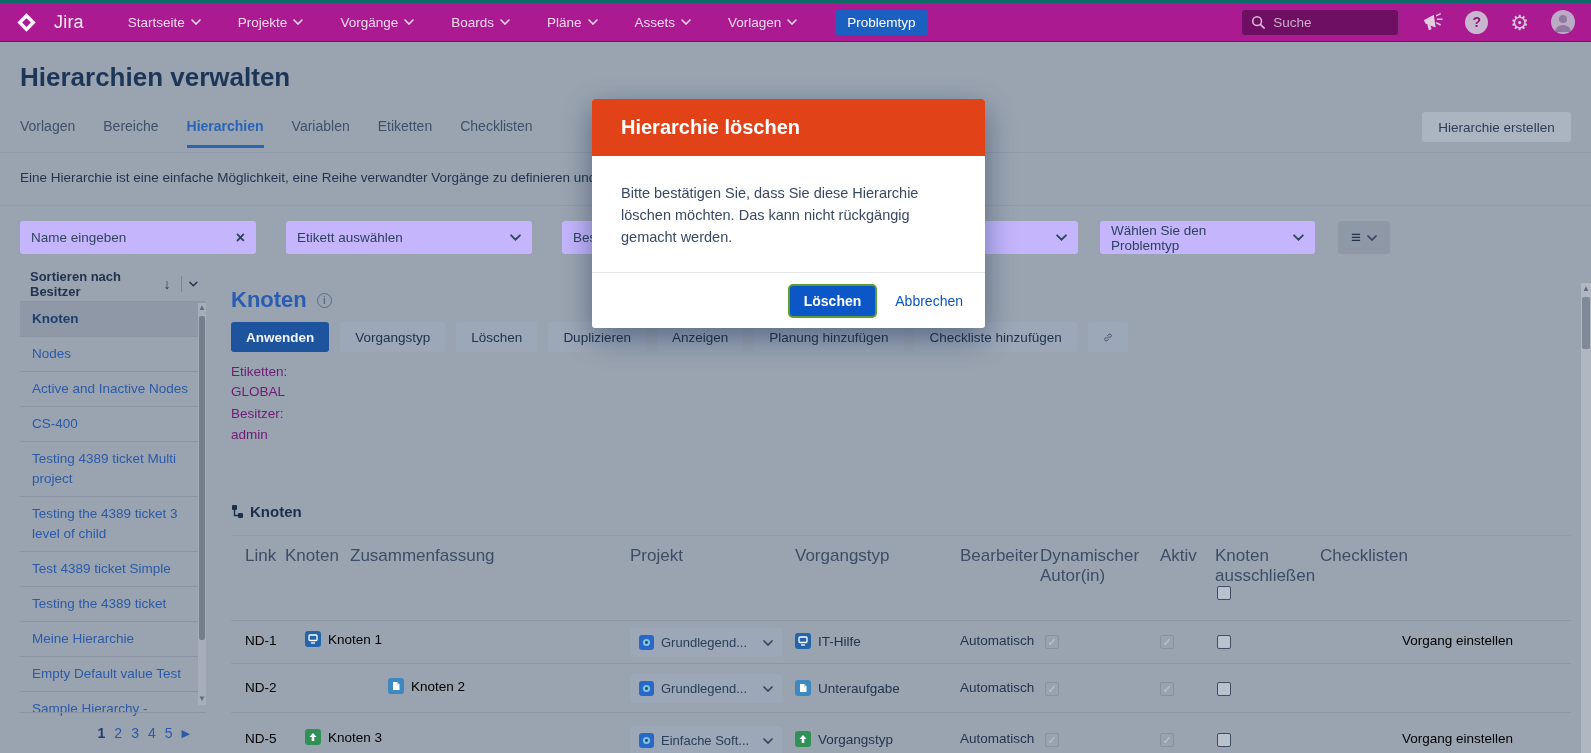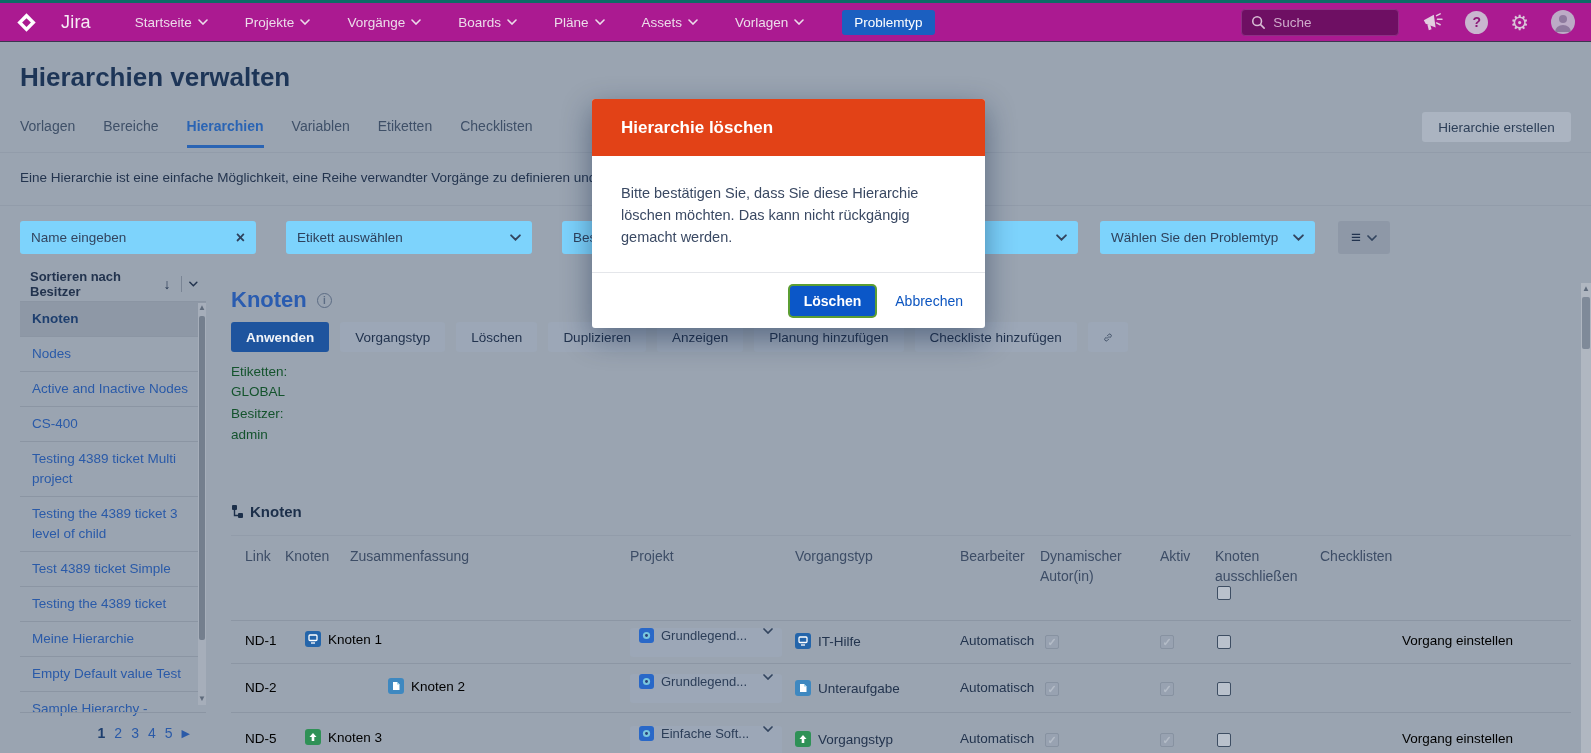--- a/index.html
+++ b/index.html
@@ -5,21 +5,21 @@
   * { margin:0; padding:0; box-sizing:border-box; }
   body { font-family:"Liberation Sans", sans-serif; background:#6b7686; }
   .screen { position:relative; width:1591px; height:753px; overflow:hidden;
             background:#9aa4b1; font-family:"Liberation Sans", sans-serif; }
 
   
   .navbar { position:absolute; top:0; left:0; width:100%; height:42px;
             background:#ab1a91; border-top:3px solid #0c6b66;
             display:flex; align-items:center; padding:0 16px;
             border-bottom:1px solid #3d3550; }
-  .brand { display:flex; align-items:center; gap:24px; margin-right:44px; }
+  .brand { display:flex; align-items:center; gap:17px; margin-right:44px; }
   .brand-text { color:#f6ebf4; font-size:18px; letter-spacing:.2px; }
   .nav-items { display:flex; align-items:center; gap:37px; }
   .nav-item { display:flex; align-items:center; gap:6px; color:#ecdcea;
               font-size:13.5px; cursor:pointer; }
   .chev { flex:0 0 auto; }
   .btn-create { margin-left:38px; background:#1b5fc0; color:#fff; font-size:13.5px;
                 padding:5px 12px; border-radius:3px; border:none; }
   .nav-right { margin-left:auto; display:flex; align-items:center; gap:22px; }
   .search-box { display:flex; align-items:center; gap:8px; width:158px; height:27px;
                 background:#6e0f63; border:1px solid #8d2f84; border-radius:4px;
@@ -40,28 +40,28 @@
   .tabs { position:absolute; left:20px; top:118px; display:flex; gap:28px; height:30px; }
   .tab { font-size:14px; color:#3f5068; padding-bottom:9px; cursor:pointer; }
   .tab.active { color:#2a64b4; font-weight:bold; border-bottom:3px solid #2a64b4; }
   .btn-light { position:absolute; left:1422px; top:112px; width:149px; height:30px;
                background:#abb4c1; border:none; border-radius:3px; font-size:13.5px;
                color:#2c3e57; }
   .hline { position:absolute; left:0; width:100%; height:1px; background:#929caa; }
   .desc-text { position:absolute; left:20px; top:170px; font-size:13.5px; color:#23344e; }
 
   
-  .f-input, .dropdown { position:absolute; top:221px; height:33px; background:#7dd3fc;
+  .f-input, .dropdown { position:absolute; top:221px; height:33px; background:#c4b5fd;
                         border-radius:3px; display:flex; align-items:center;
                         padding:0 11px; font-size:13.5px; color:#2e415c; }
   .f-input input { background:transparent; border:none; outline:none; flex:1;
                    font-size:13.5px; color:#2e415c; font-family:"Liberation Sans",sans-serif; }
   .f-input input::placeholder { color:#33455f; }
   .clear-x { font-size:16px; font-weight:bold; color:#2e415c; margin-left:8px; }
-  .dropdown { justify-content:space-between; gap:8px; }
+  .dropdown { justify-content:space-between; gap:16px; }
   .dd-chev { color:#33455f; }
   .menu-btn { position:absolute; top:221px; left:1338px; width:52px; height:33px;
               background:#8e98a7; border-radius:3px; display:flex; align-items:center;
               justify-content:center; gap:6px; color:#22334e; }
   .hamburger { font-size:17px; font-weight:bold; line-height:1; }
 
   
   .sort-header { position:absolute; left:20px; top:267px; width:186px; height:35px;
                  border-bottom:1px solid #8b95a3; display:flex; align-items:center;
                  gap:7px; padding:0 8px 0 10px; font-size:13px; font-weight:bold;
@@ -87,51 +87,51 @@
                   font-weight:bold; color:#2a5cb0; display:flex; align-items:center; gap:10px; }
   .info-icon { width:15px; height:15px; border-radius:50%; border:1.5px solid #5c6c84;
                color:#5c6c84; font-size:10px; font-weight:bold; display:flex;
                align-items:center; justify-content:center; font-style:normal; }
   .actions { position:absolute; left:231px; top:322px; display:flex; gap:11px; }
   .btn { height:30px; border:none; border-radius:3px; font-size:13.5px; padding:0 15px;
          font-family:"Liberation Sans",sans-serif; }
   .btn-primary { background:#1e549e; color:#f0f3f8; font-weight:bold; }
   .btn-grey { background:#9ca7b7; color:#22334e; }
   .btn-icon { width:40px; display:flex; align-items:center; justify-content:center; }
-  .meta { position:absolute; left:231px; font-size:13.5px; color:#14532d; }
+  .meta { position:absolute; left:231px; font-size:13.5px; color:#701a75; }
 
   
   .tbl-title { position:absolute; left:231px; top:503px; font-size:15px; font-weight:bold;
                color:#1c2f4a; display:flex; align-items:center; gap:5px; }
   .tbl-head { position:absolute; left:231px; top:540px; width:1340px; height:80px; }
-  .th { position:absolute; top:6px; font-size:14px; color:#3d4d66; line-height:20px; }
+  .th { position:absolute; top:6px; font-size:17px; color:#3d4d66; line-height:20px; }
   .row { position:absolute; left:231px; width:1340px; border-top:1px solid #8c96a4; }
   .cell { position:absolute; font-size:13.5px; color:#23344e; display:flex;
           align-items:center; gap:7px; }
   .lnk { color:#000000; cursor:pointer; }
   .type-icon { width:16px; height:16px; border-radius:3px; flex:0 0 auto;
                display:flex; align-items:center; justify-content:center; }
   .ti-blue { background:#2465aa; } .ti-lblue { background:#3e88c0; } .ti-green { background:#2f9156; }
   .chip { position:absolute; width:152px; height:29px; background:#9ca7b7; border-radius:3px;
-          display:flex; align-items:flex-start; gap:7px; padding:0 9px; font-size:13px;
+          display:flex; align-items:center; gap:7px; padding:0 9px; font-size:13px;
           color:#2c3e58; }
   .chip .lbl { flex:1; white-space:nowrap; overflow:hidden; }
   .proj-avatar { width:15px; height:15px; border-radius:3px; background:#2968c8;
                  display:flex; align-items:center; justify-content:center; flex:0 0 auto; }
   .cb { width:14px; height:14px; border-radius:2px; display:inline-block; }
   .cb-off { background:#b9c1cc; border:1.5px solid #3e4e63; }
   .cb-on { background:#98a2b1; border:1px solid #8792a1; color:#b4bcc7; font-size:11px;
            line-height:13px; text-align:center; font-weight:bold; }
 
   
   .modal { position:absolute; left:592px; top:99px; width:393px; z-index:100;
            background:#ffffff; border-radius:3px; box-shadow:0 10px 30px rgba(9,30,66,.45); }
   .modal-header { height:57px; background:#e24217; border-radius:3px 3px 0 0;
                   display:flex; align-items:center; padding:0 29px; }
-  .modal-title { color:#ffffff; font-size:17px; font-weight:bold; }
+  .modal-title { color:#ffffff; font-size:20px; font-weight:bold; }
   .modal-body { padding:26px 29px 24px 29px; font-size:14.5px; line-height:22px;
                 color:#3a4963; }
   .modal-footer { border-top:1px solid #e4e6ea; height:56px; display:flex;
                   align-items:center; justify-content:flex-end; gap:20px; padding:0 22px; }
   .btn-danger-confirm { background:#0b57c8; color:#fff; font-weight:bold; font-size:14px;
                         padding:7px 14px; border:none; border-radius:3px;
                         box-shadow:0 0 0 2px #5c9e33; }
   .modal-cancel { color:#0c55c0; font-size:14px; cursor:pointer; }
 </style>
 </head>

